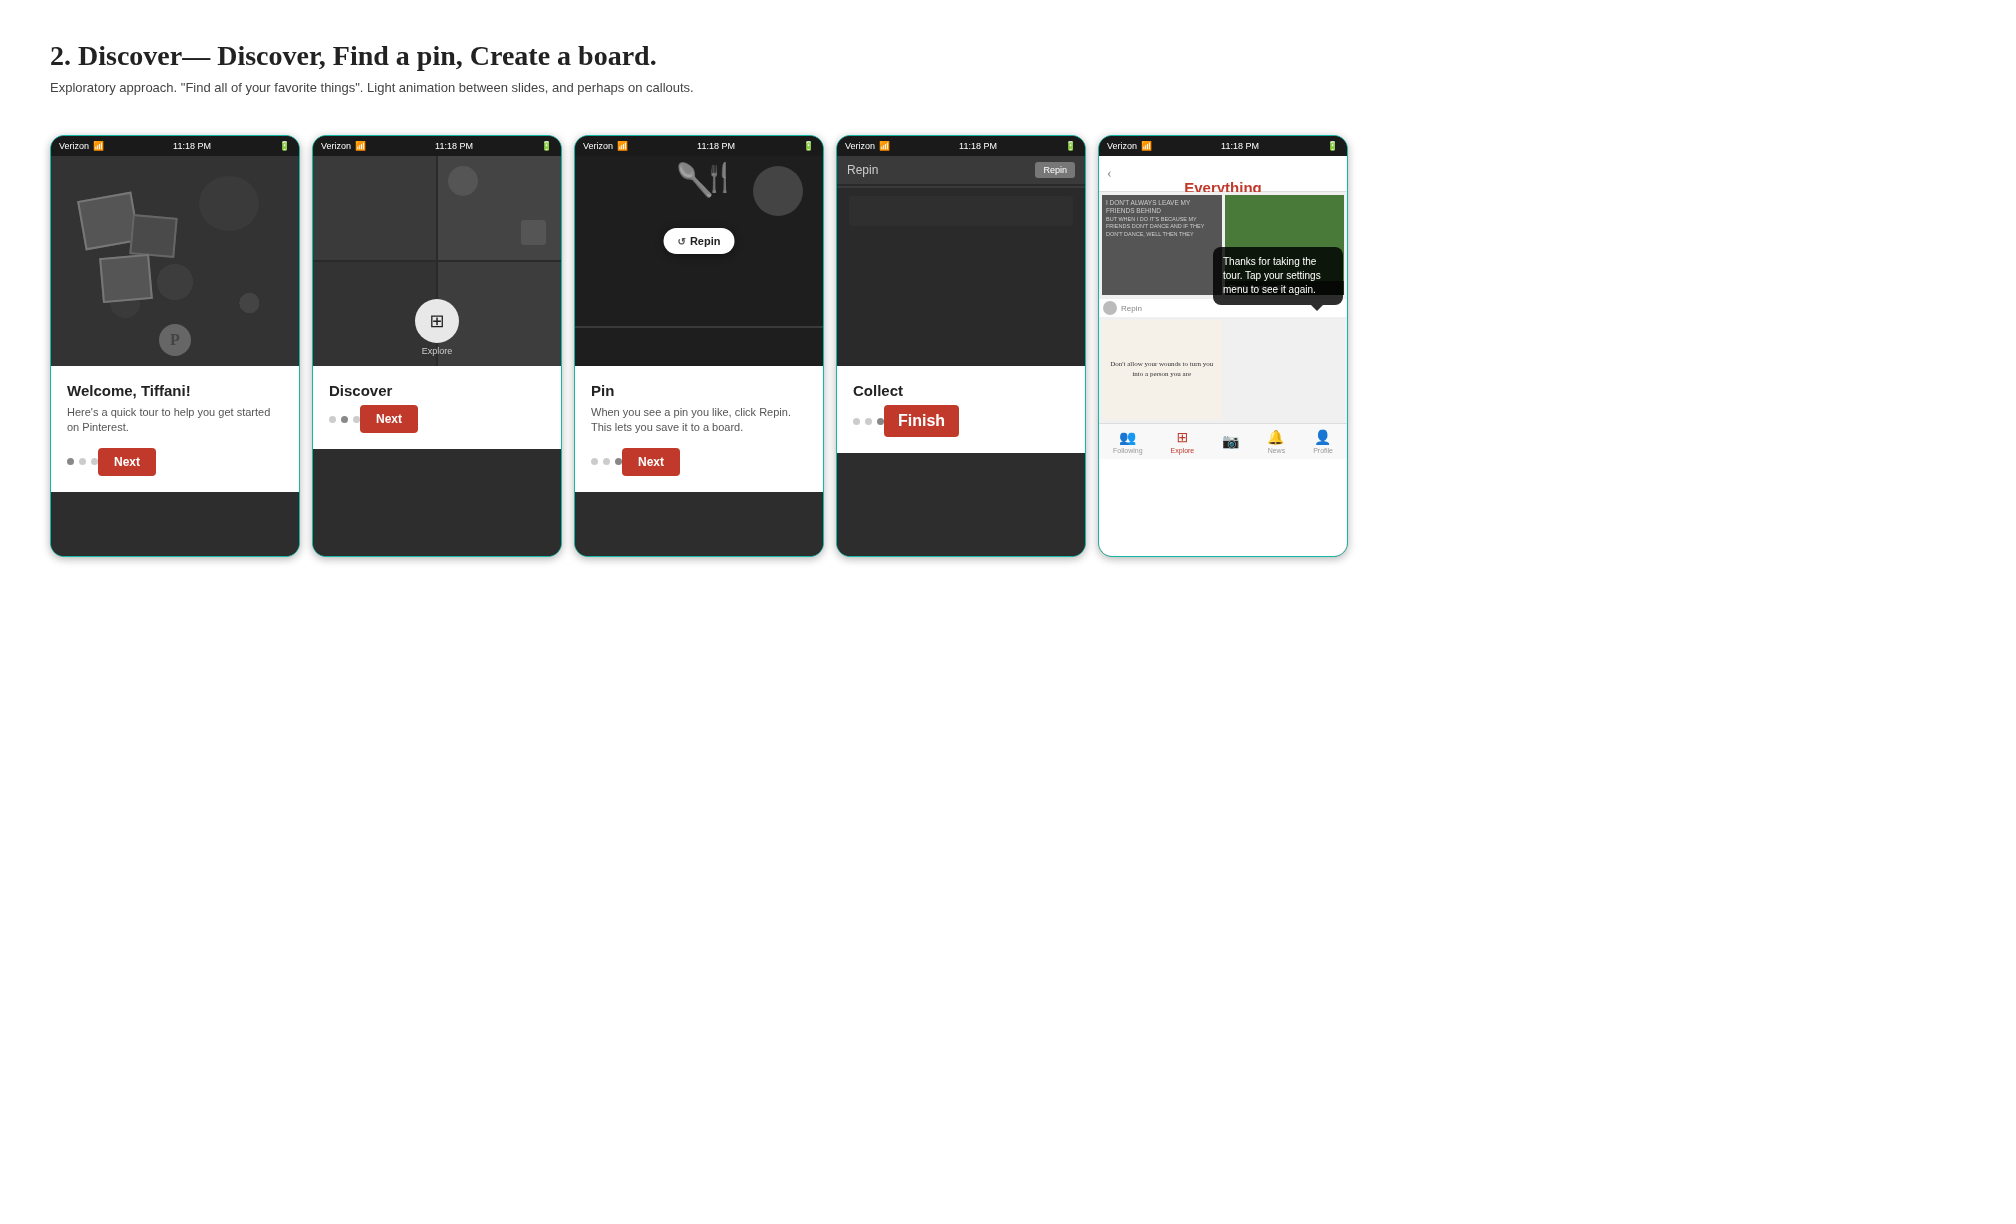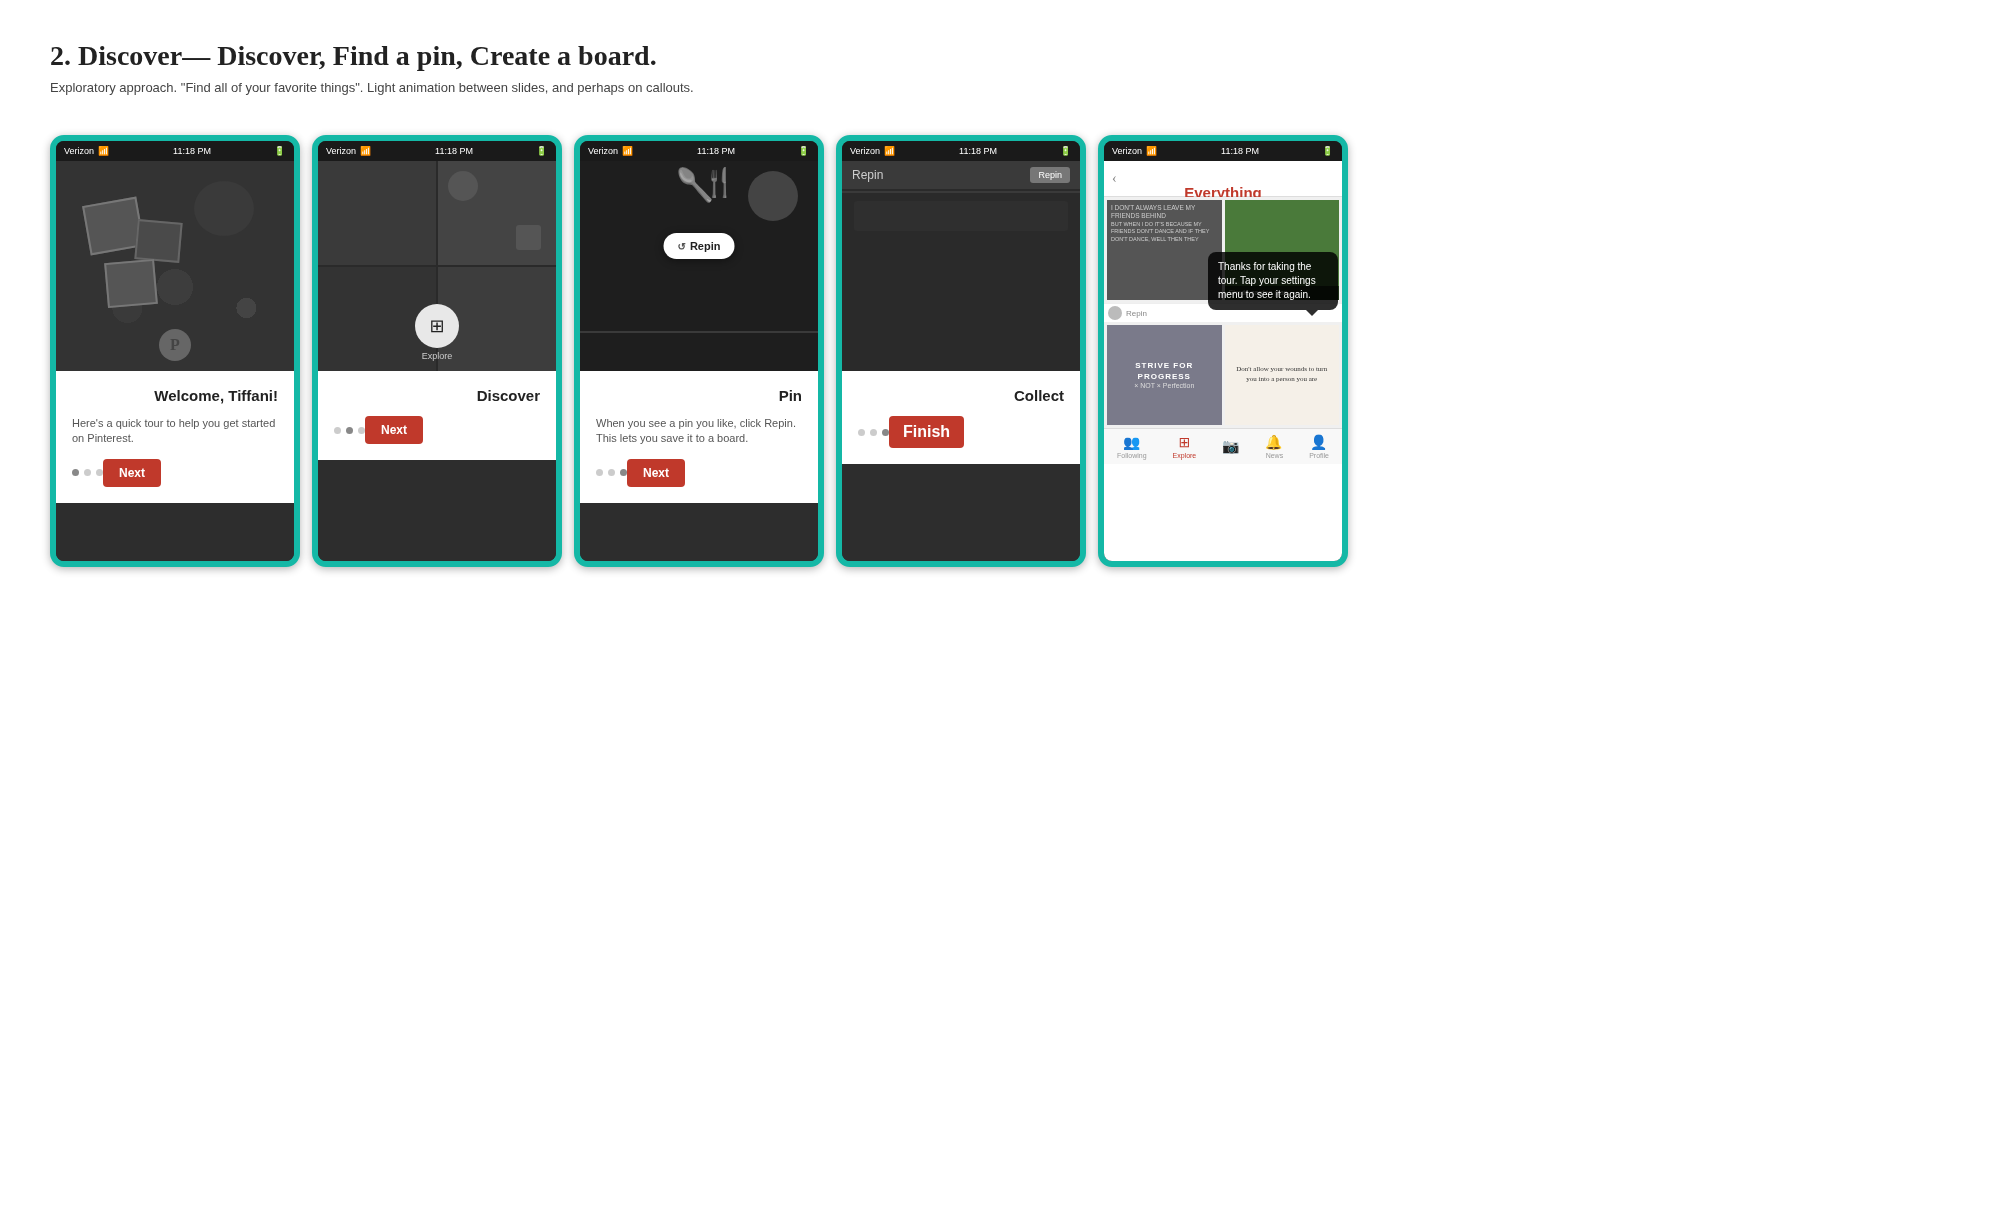--- a/index.html
+++ b/index.html
@@ -23,21 +23,21 @@
     .screens-container {
       display: flex;
       gap: 12px;
       align-items: flex-start;
     }
     .phone-frame {
       width: 250px;
       flex-shrink: 0;
       border-radius: 14px;
       overflow: hidden;
-      border: 6px solid #14b8a6;
+      border: 1px solid #14b8a6;
       background: #2a2a2a;
       box-shadow: 0 2px 8px rgba(0,0,0,0.3);
     }
     .status-bar {
       background: #1a1a1a;
       color: #fff;
       font-size: 9px;
       font-family: Arial, sans-serif;
       display: flex;
       justify-content: space-between;
@@ -76,23 +76,22 @@
     .modal-card {
       background: #fff;
       margin: 0;
       padding: 16px;
       border-top: none;
     }
     .modal-title {
       font-size: 15px;
       font-weight: 700;
       font-family: Arial, sans-serif;
-      margin-bottom: 12px;
+      margin-bottom: 6px;
       color: #222;
-      text-align: right;
     }
     .modal-text {
       font-size: 11px;
       font-family: Arial, sans-serif;
       color: #555;
       line-height: 1.4;
       margin-bottom: 12px;
     }
     .modal-footer {
       display: flex;
@@ -584,26 +583,20 @@
         </div>
 
         <div class="repin-small-row">
           <div class="repin-avatar-small"></div>
           <span>Repin</span>
         </div>
 
         <div class="tooltip-bubble">Thanks for taking the tour. Tap your settings menu to see it again.</div>
 
         <div class="masonry-grid">
-          <div class="masonry-item" style="height:100px;background:#7a7a8a;display:flex;align-items:center;justify-content:center;">
-            <div style="text-align:center;padding:6px;">
-              <div style="font-size:8px;font-family:Arial,sans-serif;font-weight:700;color:#fff;text-transform:uppercase;letter-spacing:1px;line-height:1.3;">STRIVE FOR<br>PROGRESS</div>
-              <div style="font-size:7px;color:#ddd;font-family:Arial,sans-serif;">× NOT × Perfection</div>
-            </div>
-          </div>
           <div class="masonry-item" style="height:100px;background:#f5f0e8;display:flex;align-items:center;justify-content:center;">
             <div style="font-size:7px;font-family:Georgia,serif;color:#333;text-align:center;padding:6px;line-height:1.4;">Don't allow your wounds to turn you into a person you are</div>
           </div>
         </div>
       </div>
 
       <div class="bottom-nav">
         <div class="nav-item">
           <span class="nav-icon">👥</span>
           <span class="nav-label">Following</span>

